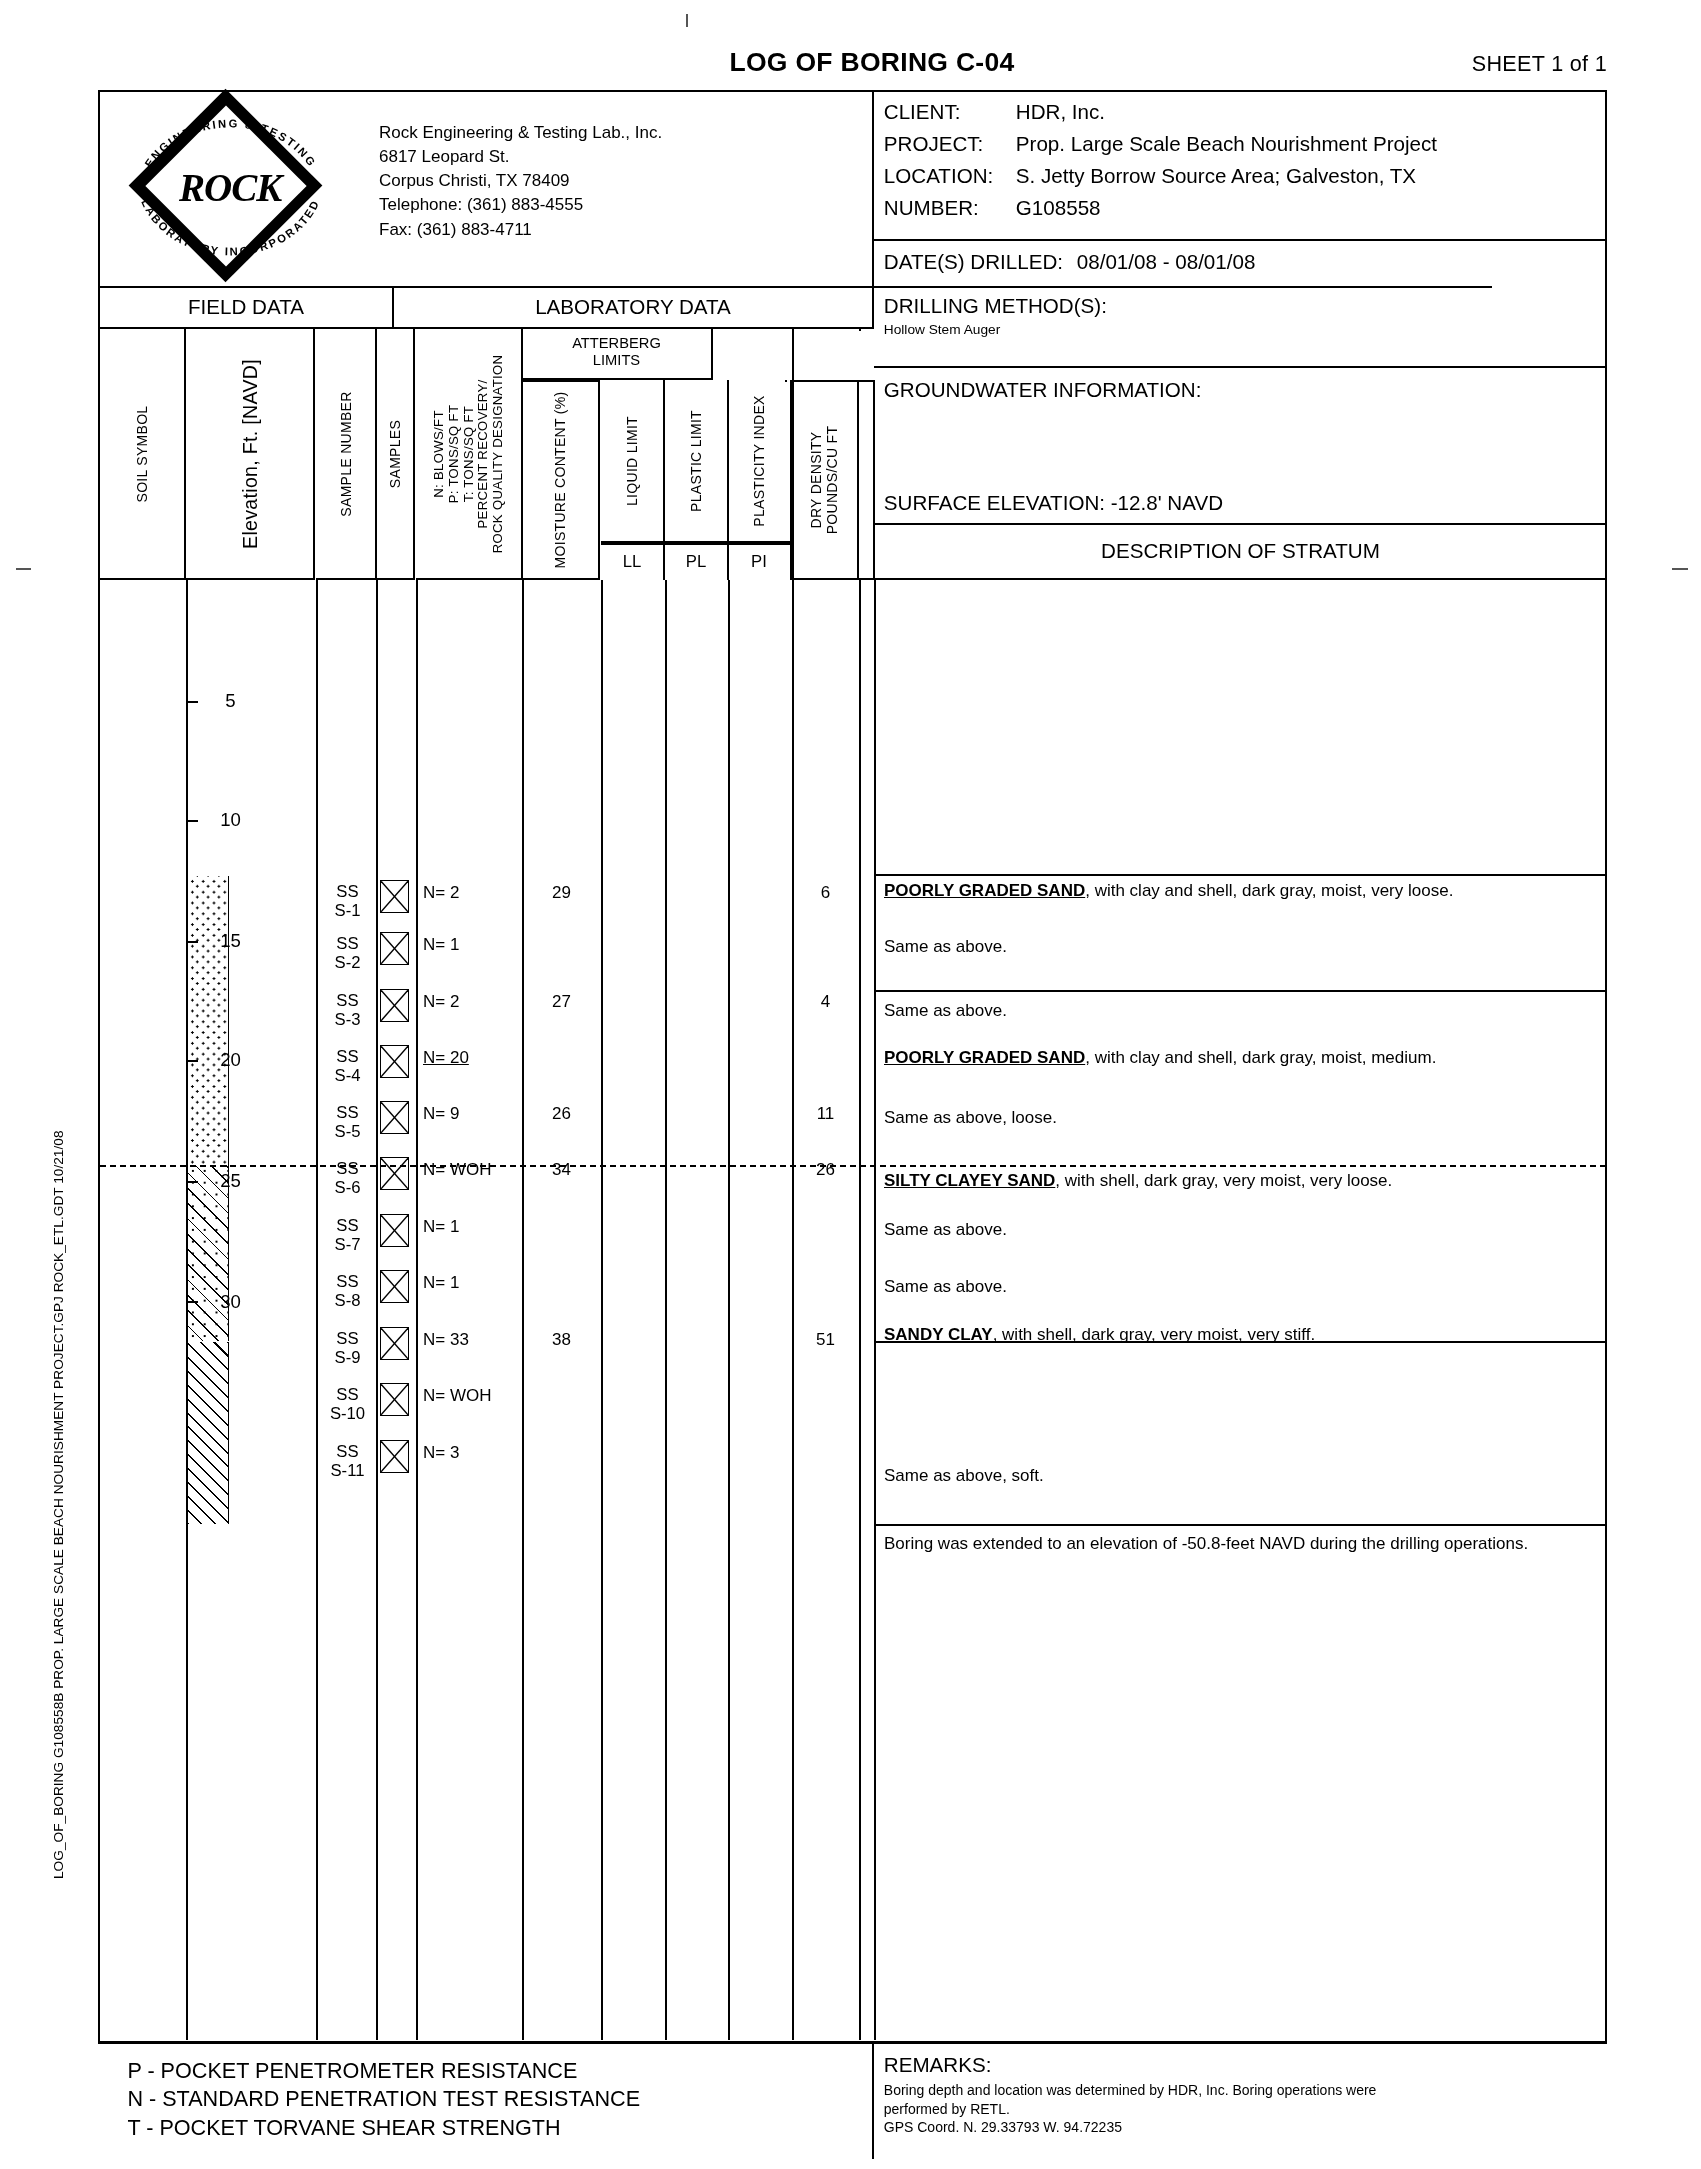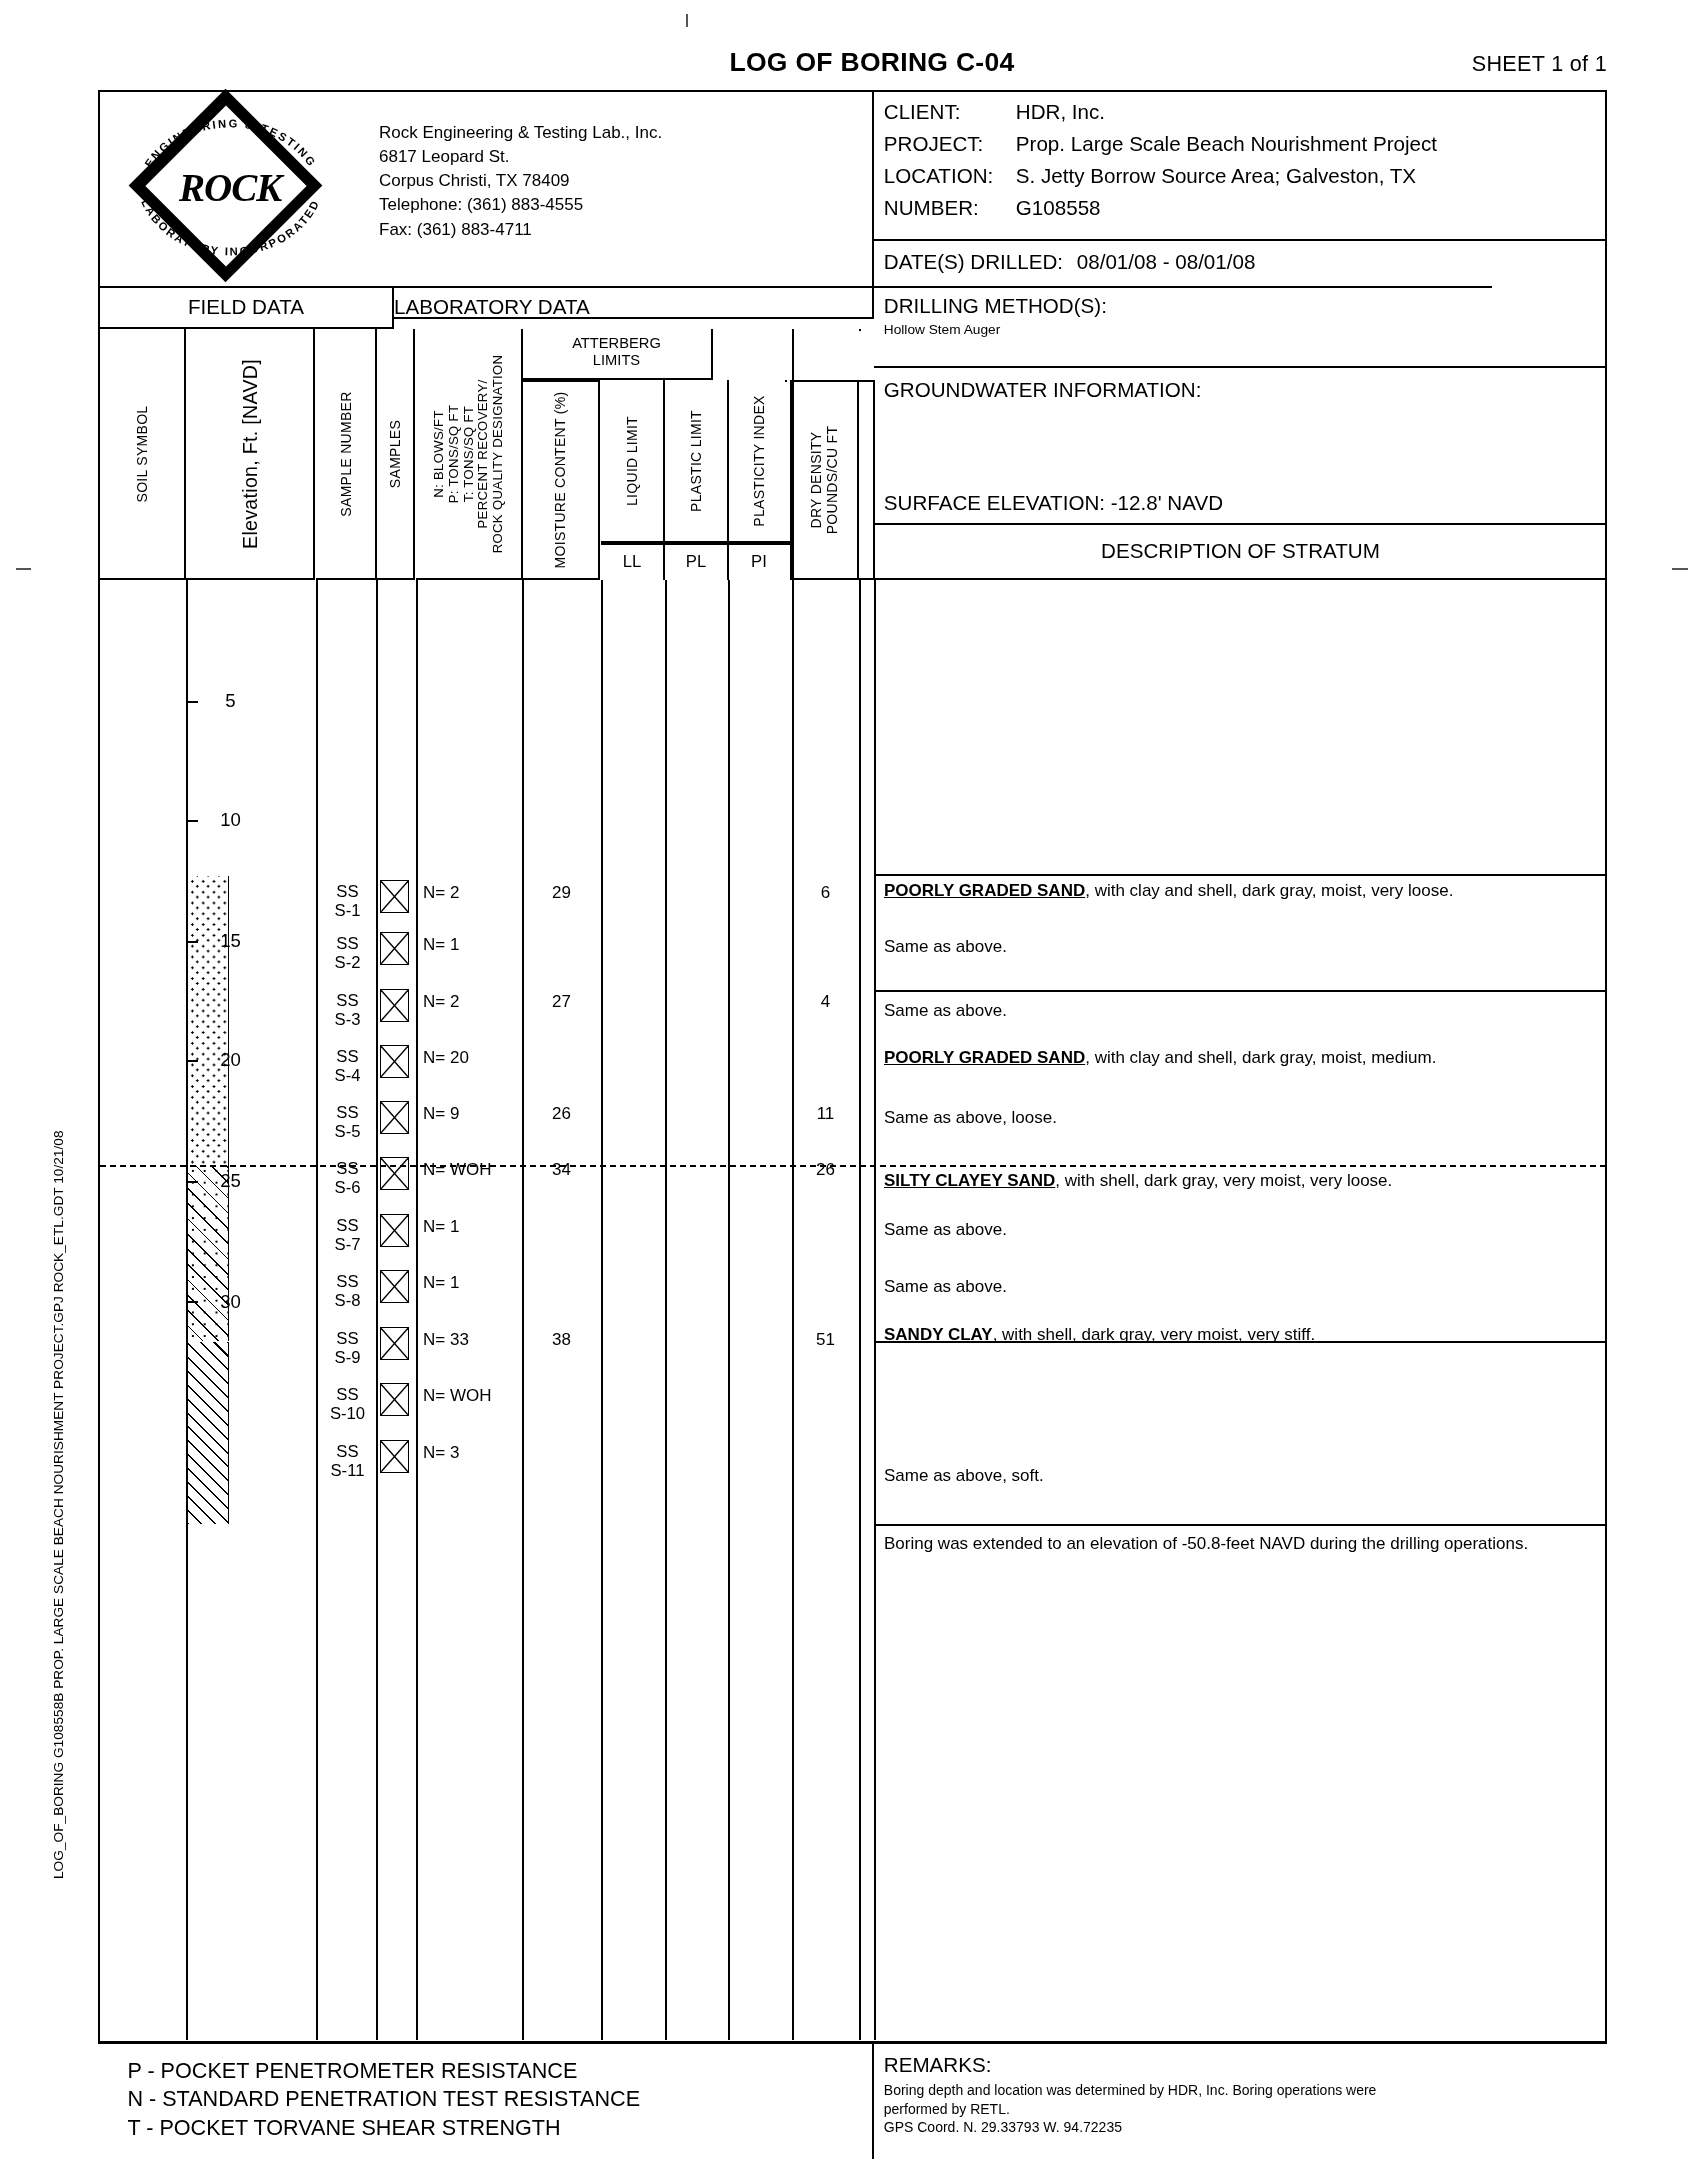--- a/index.html
+++ b/index.html
@@ -164,24 +164,25 @@
     border-bottom: 2px solid #000;
     box-sizing: border-box;
     text-align: center;
     font-size: 20.6px;
     padding-top: 6.9px;
   }
   .labdata-hdr {
     position: absolute;
     left: 294px; top: 196px;
     width: 480px;
-    height: 31px;
+    height: 41px;
     border-right: 2px solid #000;
     border-bottom: 2px solid #000;
     box-sizing: border-box;
+    text-align: center;
     font-size: 20.6px;
     padding-top: 6.9px;
   }
   .drillmethod-box {
     position: absolute;
     left: 774px; top: 196px;
     width: 733px;
     height: 80px;
     border-bottom: 2px solid #000;
     box-sizing: border-box;
@@ -640,21 +641,21 @@
 
       <div class="sample-txt" style="left:222px; top:467px; width:51px;">
         <span>SS</span><br><span>S-4</span>
       </div>
       <div class="sample-icon" style="left:280px; top:465px; height:33px;">
           <svg viewBox="0 0 30 34" width="100%" height="100%" style="display: block;">
             <line x1="0" y1="0" x2="30" y2="34" stroke="#000" stroke-width="1.6"></line>
             <line x1="30" y1="0" x2="0" y2="34" stroke="#000" stroke-width="1.6"></line>
           </svg>
         </div>
-      <div class="nval" style="left:323px; top:468px;">N= 20</div>
+      <div class="nval" style="left:323px; top:468px;text-decoration:underline;">N= 20</div>
       <div class="desc" style="top:467px;"><b>POORLY GRADED SAND</b><span>, with clay and shell, dark gray, moist, medium.</span></div>
 
       <div class="sample-txt" style="left:222px; top:523px; width:51px;">
         <span>SS</span><br><span>S-5</span>
       </div>
       <div class="sample-icon" style="left:280px; top:521px; height:33px;">
           <svg viewBox="0 0 30 34" width="100%" height="100%" style="display: block;">
             <line x1="0" y1="0" x2="30" y2="34" stroke="#000" stroke-width="1.6"></line>
             <line x1="30" y1="0" x2="0" y2="34" stroke="#000" stroke-width="1.6"></line>
           </svg>

